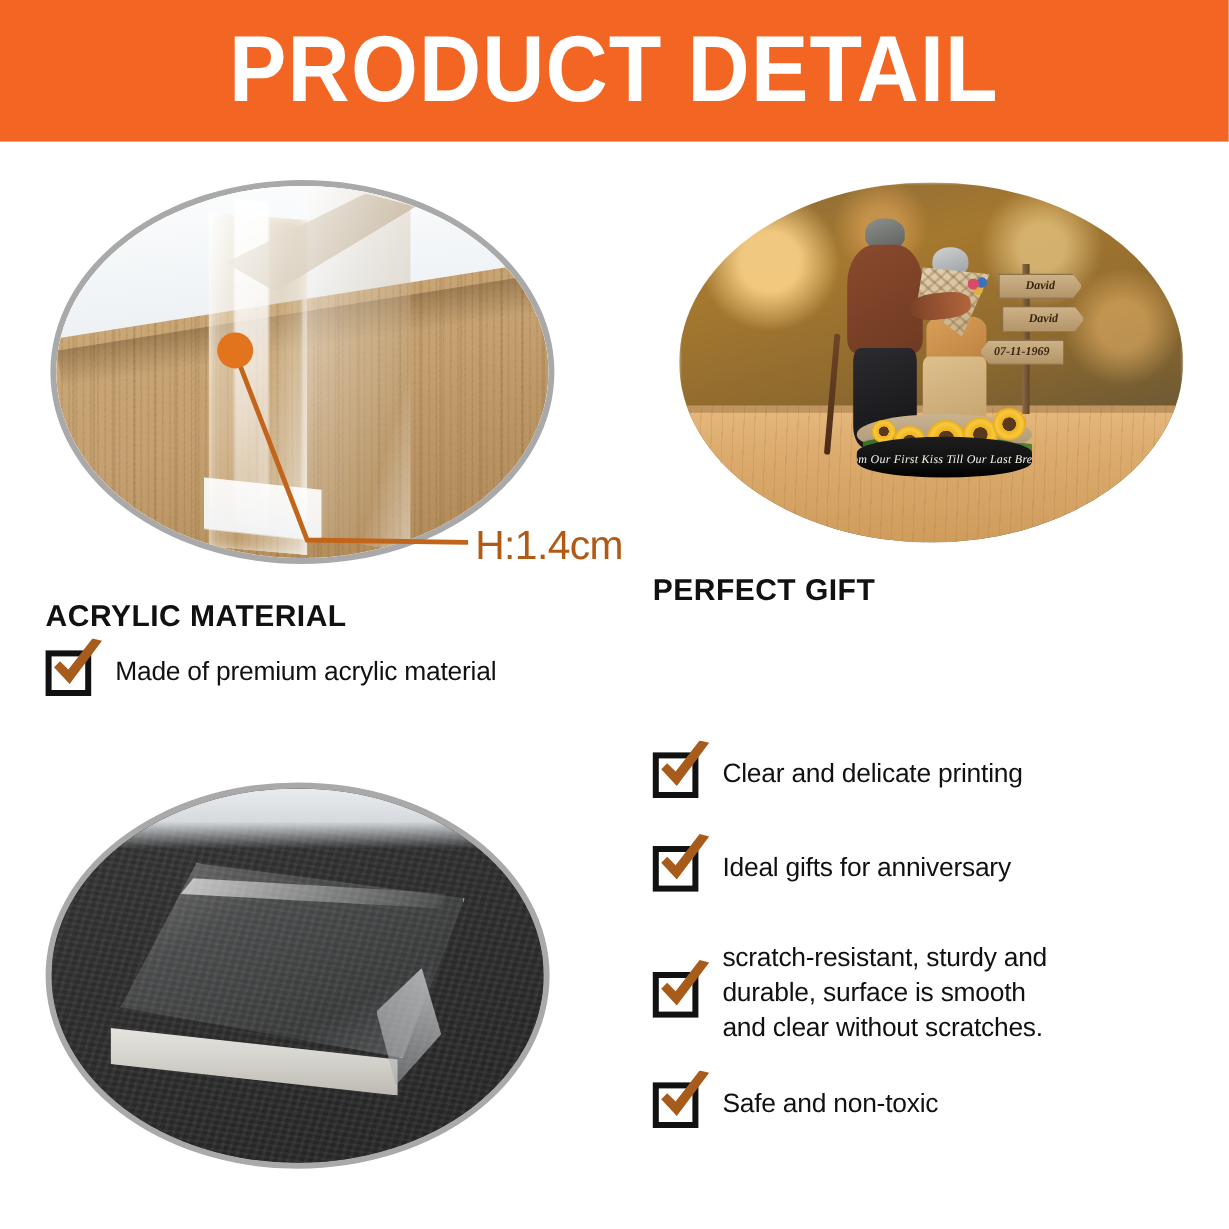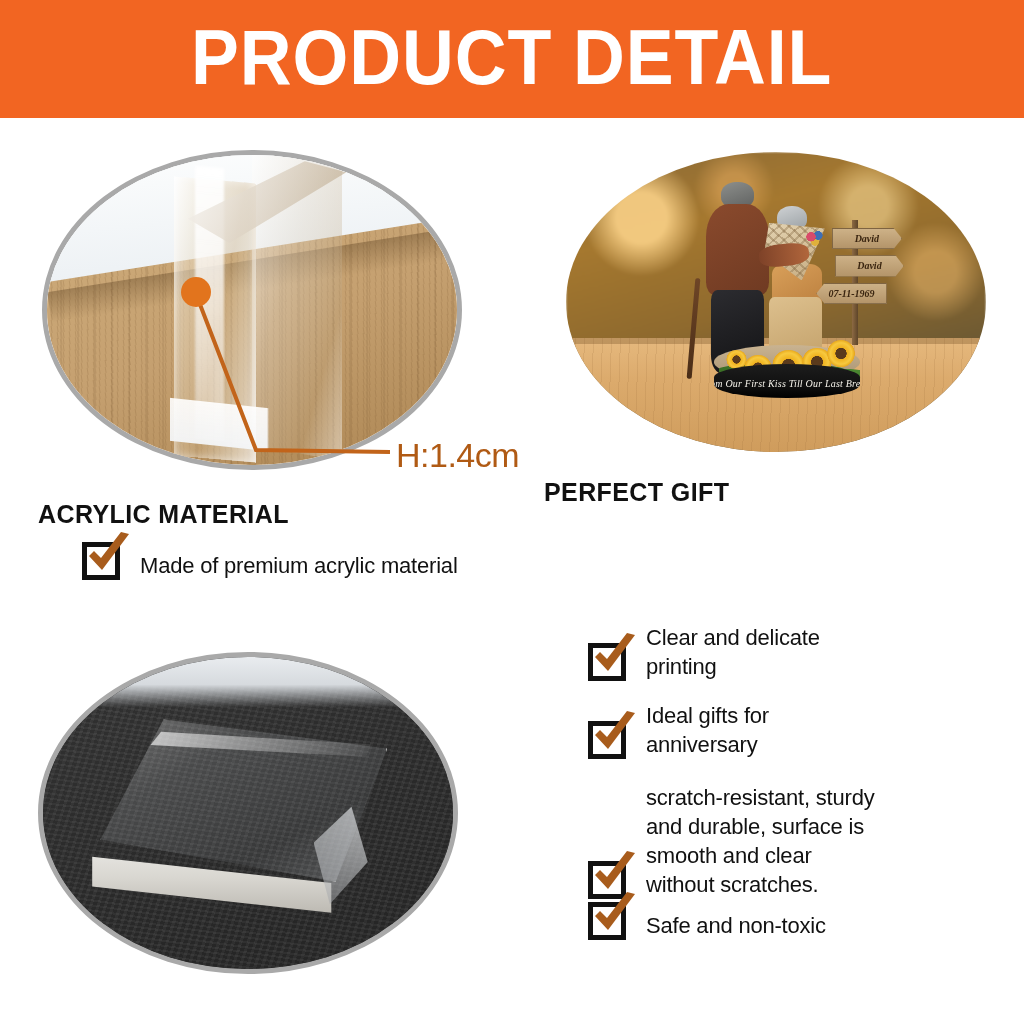--- a/index.html
+++ b/index.html
@@ -251,21 +251,21 @@
   
   .section-title {
     position:absolute;
     font-family:"Liberation Sans",sans-serif;
     font-weight:bold; font-size:25px; color:#111;
     letter-spacing:0.4px;
   }
   #acrylic-title { left:38px; top:500px;text-align:right; }
   #gift-title    { left:544px; top:478px; }
 
-  .feature-item { position:absolute; display:flex; align-items:flex-end;margin-left:44px; }
+  .feature-item { position:absolute; display:flex; align-items:center; }
   .checkbox { position:relative; width:44px; height:42px; flex:0 0 44px; }
   .checkbox .box {
     position:absolute; left:0; top:4px; width:38px; height:38px;
     border:5px solid #111; background:#fff;
   }
   .checkbox .tick { position:absolute; left:0; top:-6px; width:52px; height:48px; }
   .feature-text {
     margin-left:14px; color:#111;
     font-family:"Liberation Sans",sans-serif;
     font-size:22px; line-height:29px; letter-spacing:-0.2px;

